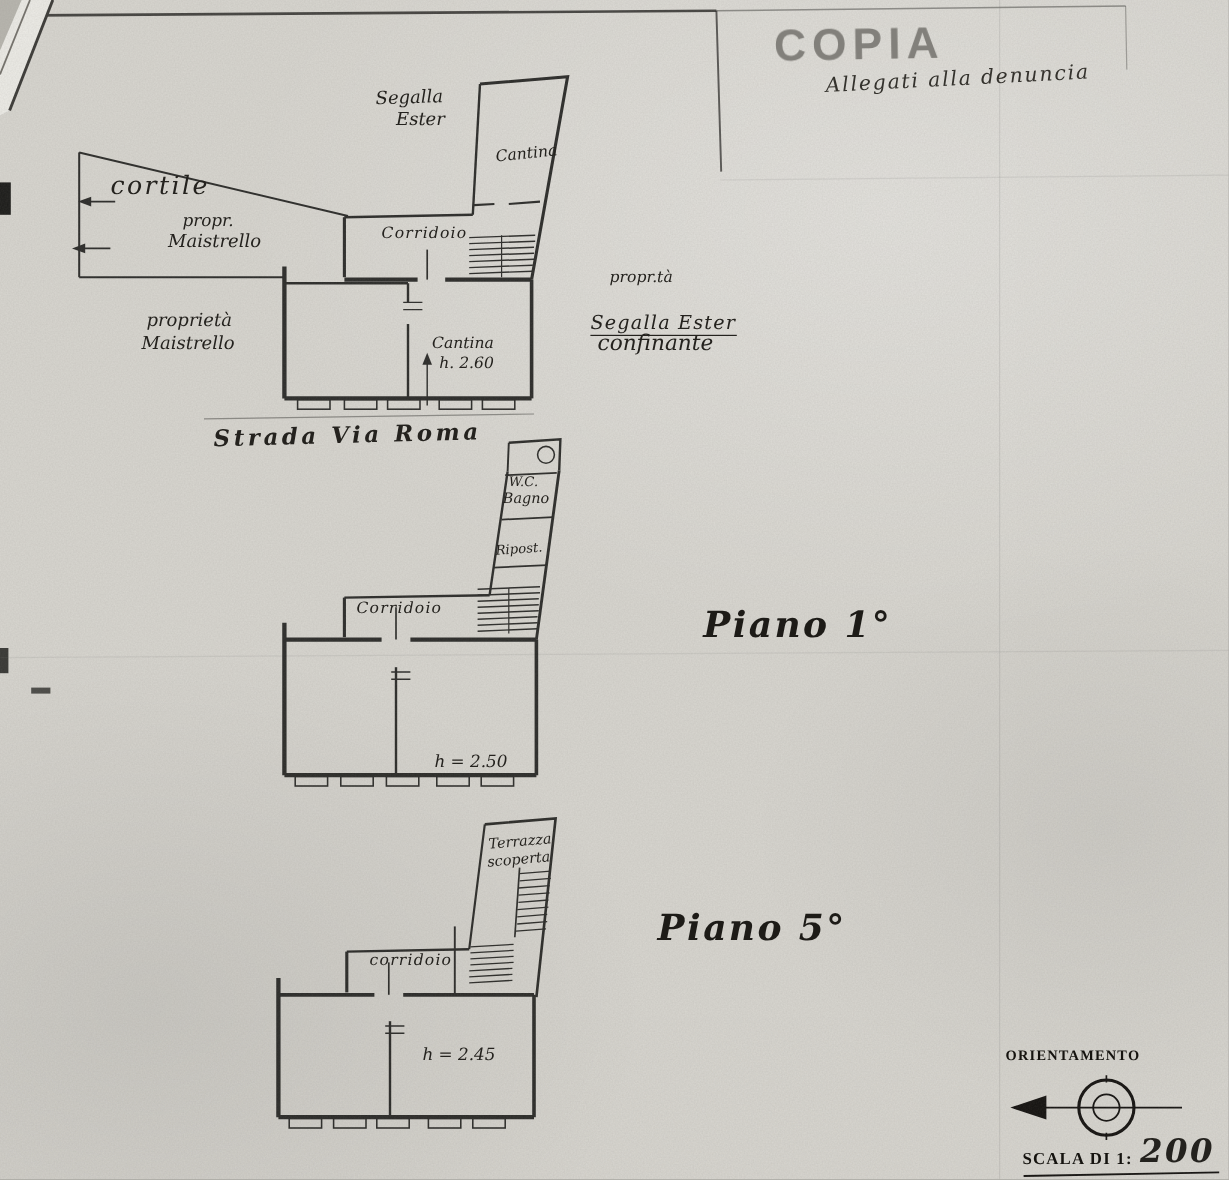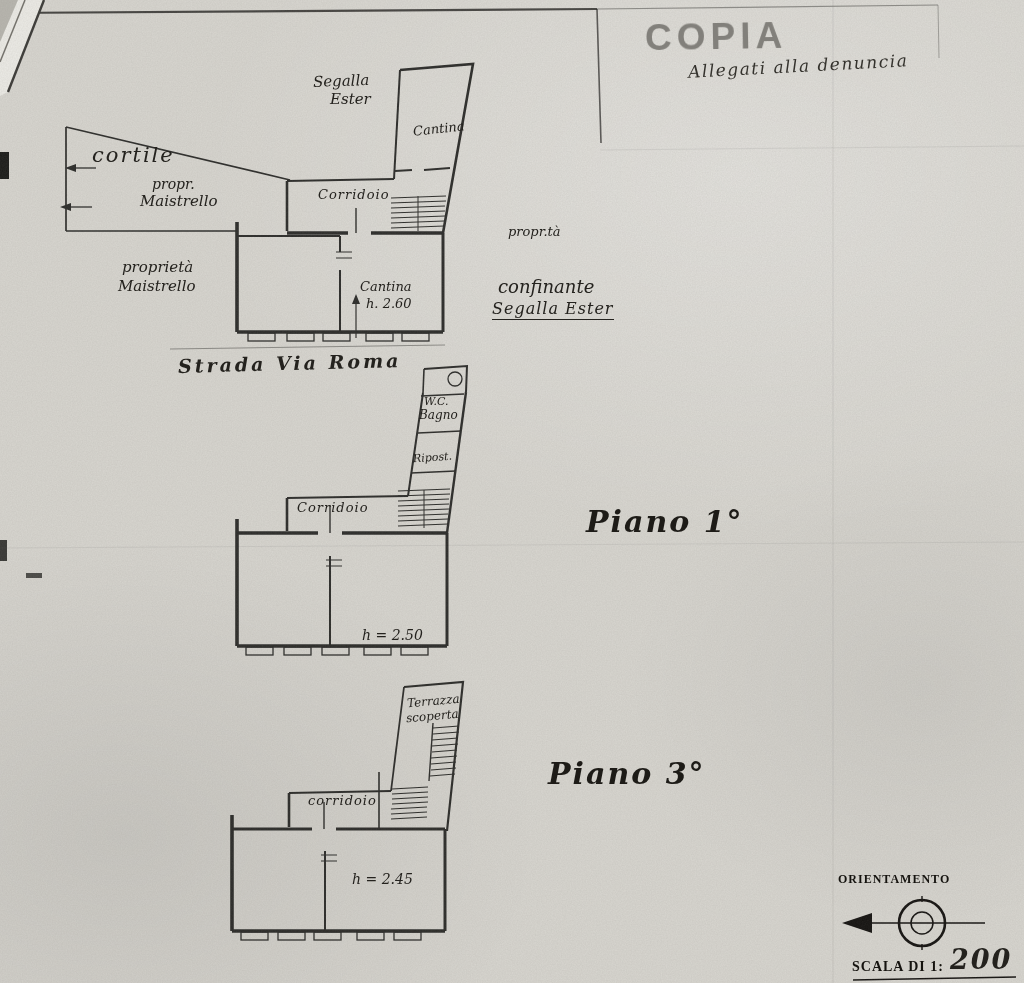--- a/index.html
+++ b/index.html
@@ -10,21 +10,21 @@
       radial-gradient(ellipse 900px 600px at 72% 18%, rgba(255,255,255,.28), transparent 60%),
       radial-gradient(ellipse 700px 500px at 12% 85%, rgba(0,0,0,.07), transparent 60%),
       radial-gradient(ellipse 500px 400px at 90% 70%, rgba(0,0,0,.05), transparent 60%),
       #d8d6d0;
     font-family:"DejaVu Serif", serif;
   }
   .hw { position:absolute; font-family:"DejaVu Serif",serif; font-style:italic; color:#24221e; white-space:nowrap; }
   .plan-title { position:absolute; font-family:"DejaVu Serif",serif; font-style:italic; font-weight:bold; color:#1d1b17; letter-spacing:2px; white-space:nowrap; }
   .stamp { position:absolute; font-family:"Liberation Sans",sans-serif; font-weight:bold; color:#7b7974; letter-spacing:5px; opacity:.92; filter:blur(.4px); white-space:nowrap; }
   .caps { position:absolute; font-family:"Liberation Serif",serif; font-weight:bold; color:#15130f; white-space:nowrap; }
-  .u { border-bottom:1.6px solid #24221e; padding-bottom:1px;margin-top:40px; }
+  .u { border-bottom:1.6px solid #24221e; padding-bottom:1px; }
   svg.linework { position:absolute; left:0; top:0; }
 </style>
 </head>
 <body>
 
 <div id="page">
 
   <svg class="linework" width="1024" height="983" viewBox="0 0 1024 983">
     <defs>
       <filter id="grain" x="0" y="0" width="100%" height="100%">
@@ -199,19 +199,19 @@
   <div class="hw" style="left:419px; top:408px; font-size:12px;">Bagno</div>
   <div class="hw" style="left:413px; top:451px; font-size:11px; transform:rotate(-4deg);">Ripost.</div>
   <div class="hw" style="left:297px; top:500px; font-size:13px; letter-spacing:1px;">Corridoio</div>
   <div class="hw" style="left:362px; top:627px; font-size:14px;">h = 2.50</div>
   <div class="plan-title" style="left:560px; top:504px; font-size:30px;margin-left:26px;">Piano 1°</div>
 
   <div class="hw" style="left:407px; top:694px; font-size:12px; transform:rotate(-5deg);">Terrazza</div>
   <div class="hw" style="left:406px; top:709px; font-size:12px; transform:rotate(-5deg);">scoperta</div>
   <div class="hw" style="left:308px; top:793px; font-size:13px; letter-spacing:1px;">corridoio</div>
   <div class="hw" style="left:352px; top:871px; font-size:14px;">h = 2.45</div>
-  <div class="plan-title" style="left:548px; top:756px; font-size:30px;">Piano 3°</div>
+  <div class="plan-title" style="left:548px; top:756px; font-size:30px;">Piano 5°</div>
 
   <div class="caps" style="left:838px; top:872px; font-size:12px; letter-spacing:1px;text-align:right;">ORIENTAMENTO</div>
   <div class="caps" style="left:852px; top:959px; font-size:14px; letter-spacing:1px;">SCALA DI 1:</div>
   <div class="hw" style="left:950px; top:944px; font-size:27px; font-weight:bold; letter-spacing:2px;">200</div>
 
 </div>
 
 </body></html>

